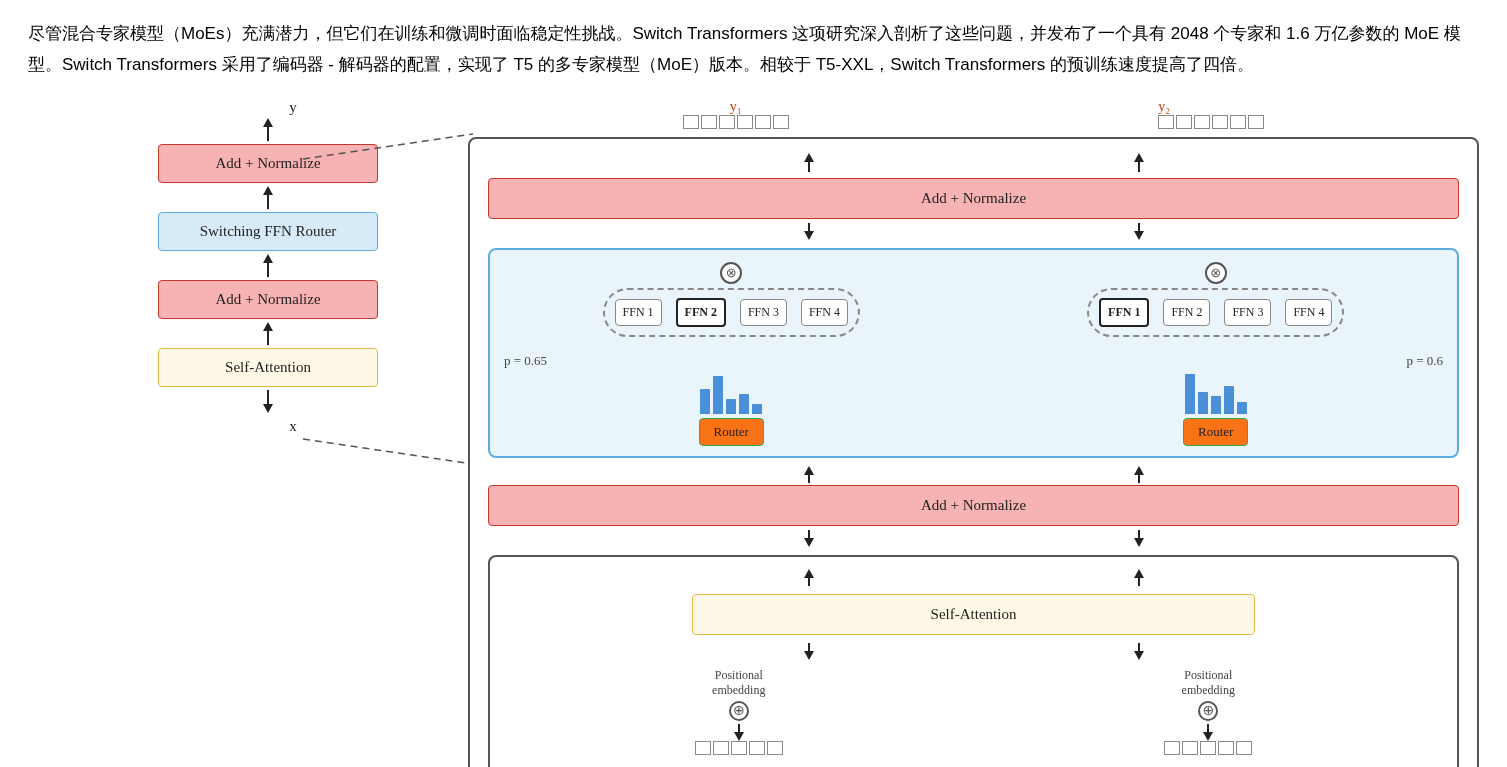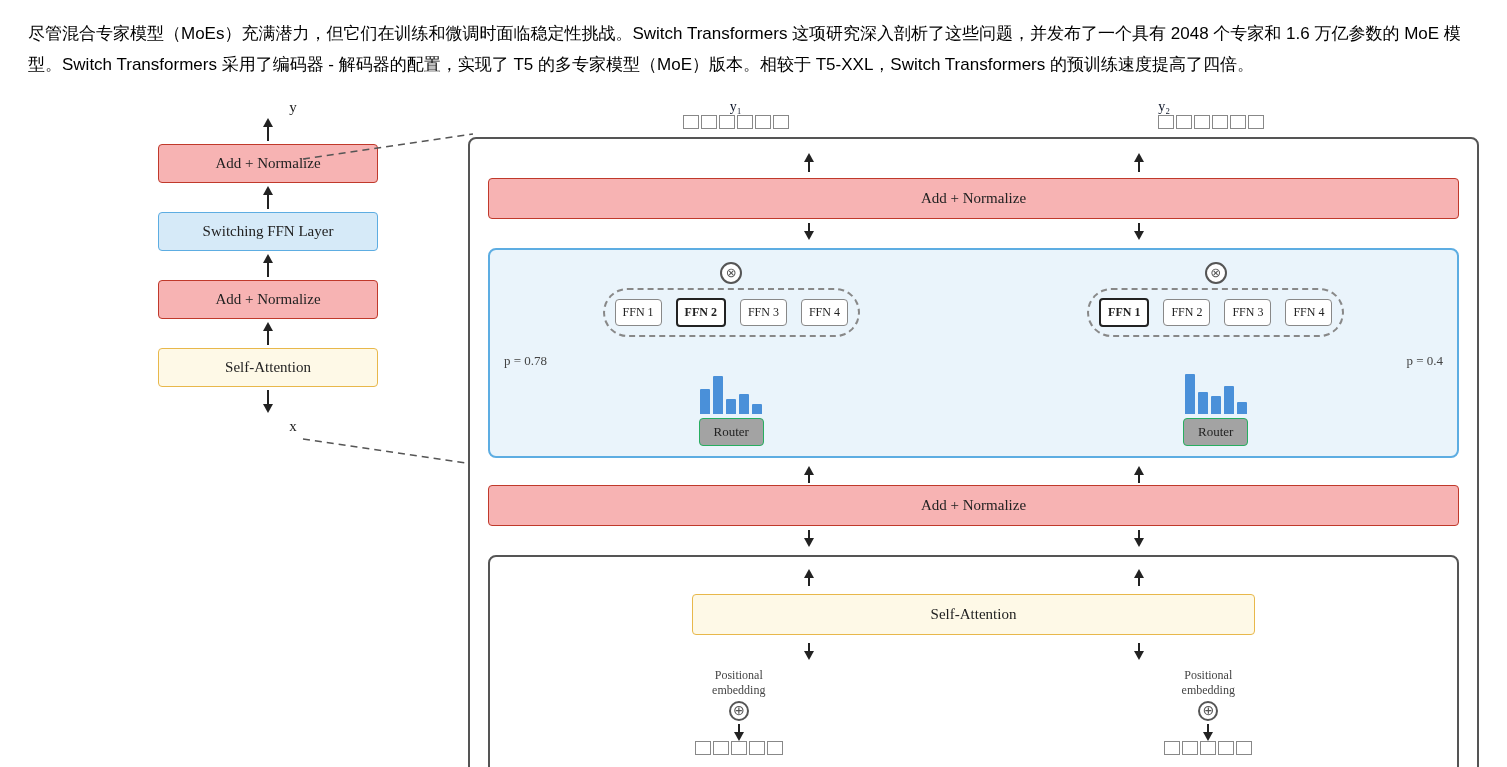--- a/index.html
+++ b/index.html
@@ -124,21 +124,21 @@
     
     .right-top-row {
       display: flex;
       justify-content: space-around;
       align-items: flex-end;
       margin-bottom: 4px;
       padding: 0 30px;
     }
     .y-output-label {
       font-size: 14px;
-      color: #0f172a;
+      color: #c2410c;
       text-align: center;
     }
     .mini-grid {
       display: flex;
       gap: 2px;
       margin-bottom: 4px;
     }
     .mini-cell {
       width: 16px;
       height: 14px;
@@ -229,21 +229,21 @@
       gap: 3px;
       height: 45px;
       margin: 0 auto 4px auto;
     }
     .bar {
       background: #4a90d9;
       width: 10px;
       border-radius: 1px 1px 0 0;
     }
     .router-box {
-      background: #a3a3a3;
+      background: #f97316;
       border: 1.5px solid #27ae60;
       border-radius: 4px;
       font-size: 13px;
       color: #222;
       padding: 5px 14px;
       text-align: center;
     }
     
     .right-bottom-section {
       border: 2px solid #555;
@@ -315,21 +315,21 @@
         <div class="vline" style="height:14px;"></div>
       </div>
 
       <div class="box-add-norm">Add + Normalize</div>
 
       <div class="arrow-line-v" style="margin:3px 0;">
         <div class="arrowhead-up"></div>
         <div class="vline" style="height:14px;"></div>
       </div>
 
-      <div class="box-switch-ffn">Switching FFN Layer</div>
+      <div class="box-switch-ffn">Switching FFN Router</div>
 
       <div class="arrow-line-v" style="margin:3px 0;">
         <div class="arrowhead-up"></div>
         <div class="vline" style="height:14px;"></div>
       </div>
 
       <div class="box-add-norm">Add + Normalize</div>
 
       <div class="arrow-line-v" style="margin:3px 0;">
         <div class="arrowhead-up"></div>
@@ -414,21 +414,21 @@
 
           <div class="circle-x">⊗</div>
 
           <div class="dashed-oval">
             <div class="ffn-box">FFN 1</div>
             <div class="ffn-box selected">FFN 2</div>
             <div class="ffn-box">FFN 3</div>
             <div class="ffn-box">FFN 4</div>
           </div>
 
-          <div class="p-label">p = 0.78</div>
+          <div class="p-label">p = 0.65</div>
 
           <div class="bar-chart">
             <div class="bar" style="height:25px;"></div>
             <div class="bar" style="height:38px;"></div>
             <div class="bar" style="height:15px;"></div>
             <div class="bar" style="height:20px;"></div>
             <div class="bar" style="height:10px;"></div>
           </div>
 
           <div class="router-box">Router</div>
@@ -438,21 +438,21 @@
 
           <div class="circle-x">⊗</div>
 
           <div class="dashed-oval">
             <div class="ffn-box selected">FFN 1</div>
             <div class="ffn-box">FFN 2</div>
             <div class="ffn-box">FFN 3</div>
             <div class="ffn-box">FFN 4</div>
           </div>
 
-          <div class="p-label" style="align-self:flex-end;">p = 0.4</div>
+          <div class="p-label" style="align-self:flex-end;">p = 0.6</div>
 
           <div class="bar-chart">
             <div class="bar" style="height:40px;"></div>
             <div class="bar" style="height:22px;"></div>
             <div class="bar" style="height:18px;"></div>
             <div class="bar" style="height:28px;"></div>
             <div class="bar" style="height:12px;"></div>
           </div>
 
           <div class="router-box">Router</div>

